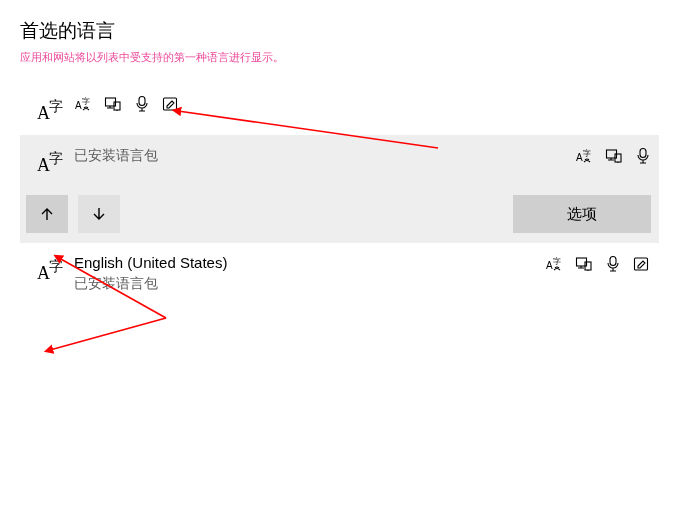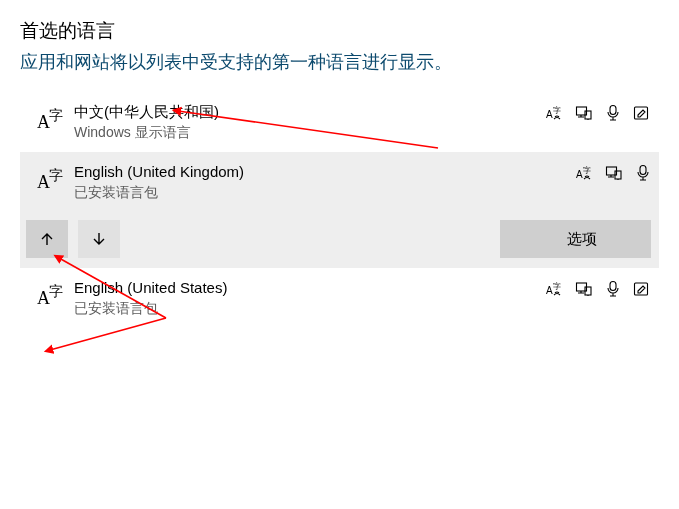--- a/index.html
+++ b/index.html
@@ -1,57 +1,53 @@
 <!DOCTYPE html>
 <html><head>
 <meta charset="utf-8">
 <style>
   html,body{margin:0;padding:0;font-family:"Segoe UI",Tahoma,Arial,sans-serif;font-size:15px;color:#000;background:#fff;}
   .page{width:679px;height:509px;position:relative;box-sizing:border-box;padding:18px 20px 0 20px;}
   .section-title{font-size:19px;margin:0 0 6px 0;}
-  .section-desc{color:#0c4a6e;font-size:18px;margin:0 0 18px 0;}
+  .section-desc{color:#ec4899;font-size:11px;margin:0 0 18px 0;}
   .add-lang{display:flex;align-items:center;gap:18px;margin-bottom:22px;cursor:pointer;width:fit-content;}
   .add-btn{width:42px;height:42px;background:#e1e1e1;display:flex;align-items:center;justify-content:center;font-size:22px;color:#000;}
   .lang-list{}
   .lang-item{display:flex;align-items:flex-start;padding:10px 8px 10px 6px;box-sizing:border-box;position:relative;}
   .lang-item.selected{background:#eeeeee;}
   .lang-icon-box{width:48px;flex:none;display:flex;justify-content:center;padding-top:2px;}
   .lang-text{flex:1;min-width:0;}
   .lang-name{font-size:15px;line-height:20px;}
   .lang-sub{color:#5b5b5b;font-size:14px;line-height:20px;}
   .lang-status{flex:none;display:flex;gap:12px;align-items:center;padding-top:2px;color:#000;}
   .lang-actions{display:flex;align-items:center;padding:8px 8px 10px 6px;background:#eeeeee;}
   .sqbtn{width:42px;height:38px;background:#d0d0d0;display:flex;align-items:center;justify-content:center;margin-right:10px;cursor:pointer;}
   .sqbtn.dim{background:#e1e1e1;}
   .spacer{flex:1;}
-  .widebtn{width:138px;height:38px;background:#cfcfcf;display:flex;align-items:center;justify-content:center;margin-left:10px;cursor:pointer;font-size:15px;padding-left:13px;}
+  .widebtn{width:138px;height:38px;background:#cfcfcf;display:flex;align-items:center;justify-content:center;margin-left:10px;cursor:pointer;font-size:15px;}
   svg{display:block;}
   .annot{position:absolute;left:0;top:0;pointer-events:none;}
 </style>
 </head>
 <body>
 
 <div class="page">
 
   <div class="section-title">首选的语言</div>
   <div class="section-desc">应用和网站将以列表中受支持的第一种语言进行显示。</div>
 
 
   <div class="lang-list">
 
     <div class="lang-item">
       <div class="lang-icon-box">
         <svg width="30" height="30" viewBox="0 0 30 30">
           <text x="2" y="24" font-size="18" font-family="Segoe UI" fill="#000">A</text>
           <text x="14" y="16" font-size="14" font-family="Segoe UI" fill="#000">字</text>
         </svg>
-      </div>
-      <div class="lang-text">
-        <div class="lang-name">中文(中华人民共和国)</div>
-        <div class="lang-sub">Windows 显示语言</div>
       </div>
       <div class="lang-status">
         <span>
             <svg width="18" height="18" viewBox="0 0 18 18" stroke="#000" stroke-width="1.1" fill="none">
               <text x="1" y="14" font-size="10" fill="#000" stroke="none">A</text>
               <text x="8" y="9" font-size="8" fill="#000" stroke="none">字</text>
               <path d="M10 13 q2 -2 4 0"></path>
               <path d="M9 15 q3 -3 6 0"></path>
             </svg>
           </span>
@@ -79,21 +75,20 @@
     </div>
 
     <div class="lang-item selected">
       <div class="lang-icon-box">
         <svg width="30" height="30" viewBox="0 0 30 30">
           <text x="2" y="24" font-size="18" font-family="Segoe UI" fill="#000">A</text>
           <text x="14" y="16" font-size="14" font-family="Segoe UI" fill="#000">字</text>
         </svg>
       </div>
       <div class="lang-text">
-        <div class="lang-name">English (United Kingdom)</div>
         <div class="lang-sub">已安装语言包</div>
       </div>
       <div class="lang-status">
         <span>
             <svg width="18" height="18" viewBox="0 0 18 18" stroke="#000" stroke-width="1.1" fill="none">
               <text x="1" y="14" font-size="10" fill="#000" stroke="none">A</text>
               <text x="8" y="9" font-size="8" fill="#000" stroke="none">字</text>
               <path d="M10 13 q2 -2 4 0"></path>
               <path d="M9 15 q3 -3 6 0"></path>
             </svg>

